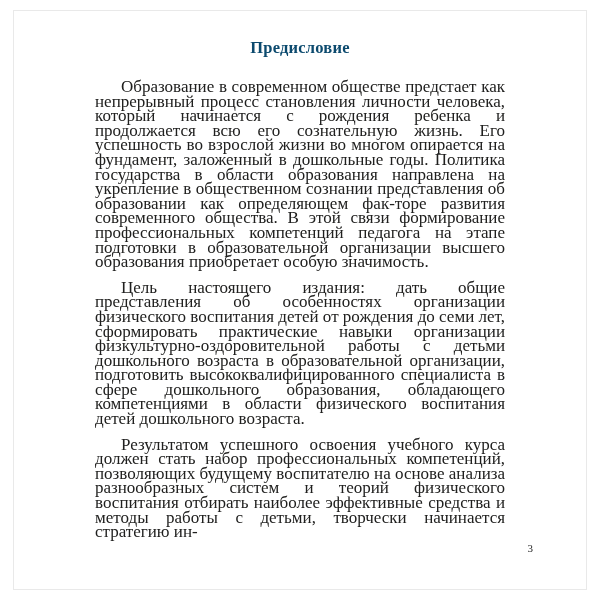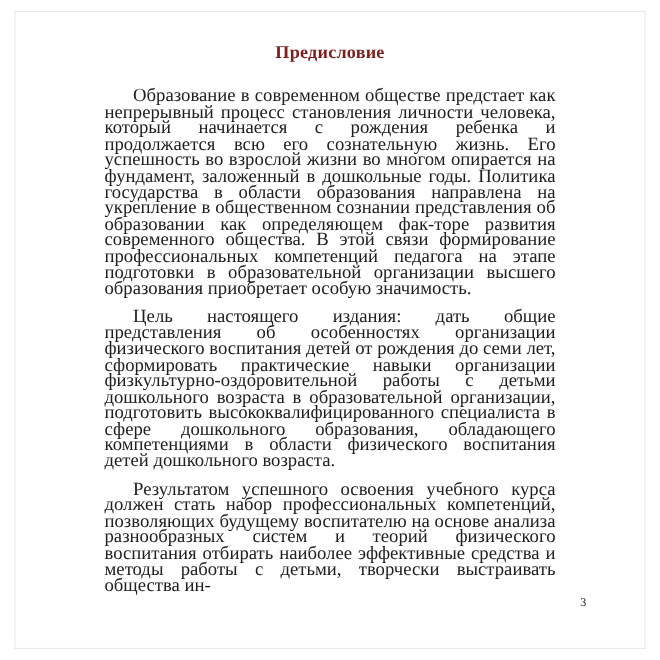--- a/index.html
+++ b/index.html
@@ -34,21 +34,21 @@
     position: absolute;
     left: 95px;
     top: 38px;
     width: 410px;
     box-sizing: border-box;
   }
   .chapter-title {
     text-align: center;
     font-size: 16.5px;
     font-weight: bold;
-    color: #7f1d1d;
+    color: #0c4a6e;
     letter-spacing: 0.2px;
     margin: 0 0 22px 0;
     font-family: "Liberation Serif", serif;
   }
   .para {
     text-align: justify;
     text-justify: inter-word;
     font-size: 17px;
     line-height: 14.6px;
     color: #20201f;
@@ -72,17 +72,17 @@
 <body>
 
 <div class="page">
   <div class="scan-frame"></div>
 
   <div class="content">
     <h1 class="chapter-title">Предисловие</h1>
 
     <p class="para">Образование в современном обществе предстает как непрерывный процесс становления личности человека, который начинается с рождения ребенка и продолжается всю его сознательную жизнь. Его успешность во взрослой жизни во многом опирается на фундамент, заложенный в дошкольные годы. Политика государства в области образования направлена на укрепление в общественном сознании представления об образовании как определяющем фак-торе развития современного общества. В этой связи формирование профессиональных компетенций педагога на этапе подготовки в образовательной организации высшего образования приобретает особую значимость.</p>
     <p class="para">Цель настоящего издания: дать общие представления об особенностях организации физического воспитания детей от рождения до семи лет, сформировать практические навыки организации физкультурно-оздоровительной работы с детьми дошкольного возраста в образовательной организации, подготовить высококвалифицированного специалиста в сфере дошкольного образования, обладающего компетенциями в области физического воспитания детей дошкольного возраста.</p>
-    <p class="para">Результатом успешного освоения учебного курса должен стать набор профессиональных компетенций, позволяющих будущему воспитателю на основе анализа разнообразных систем и теорий физического воспитания отбирать наиболее эффективные средства и методы работы с детьми, творчески выстраивать общества ин-</p>
+    <p class="para">Результатом успешного освоения учебного курса должен стать набор профессиональных компетенций, позволяющих будущему воспитателю на основе анализа разнообразных систем и теорий физического воспитания отбирать наиболее эффективные средства и методы работы с детьми, творчески начинается стратегию ин-</p>
   </div>
 
   <div class="page-number">3</div>
 </div>
 
 </body></html>

